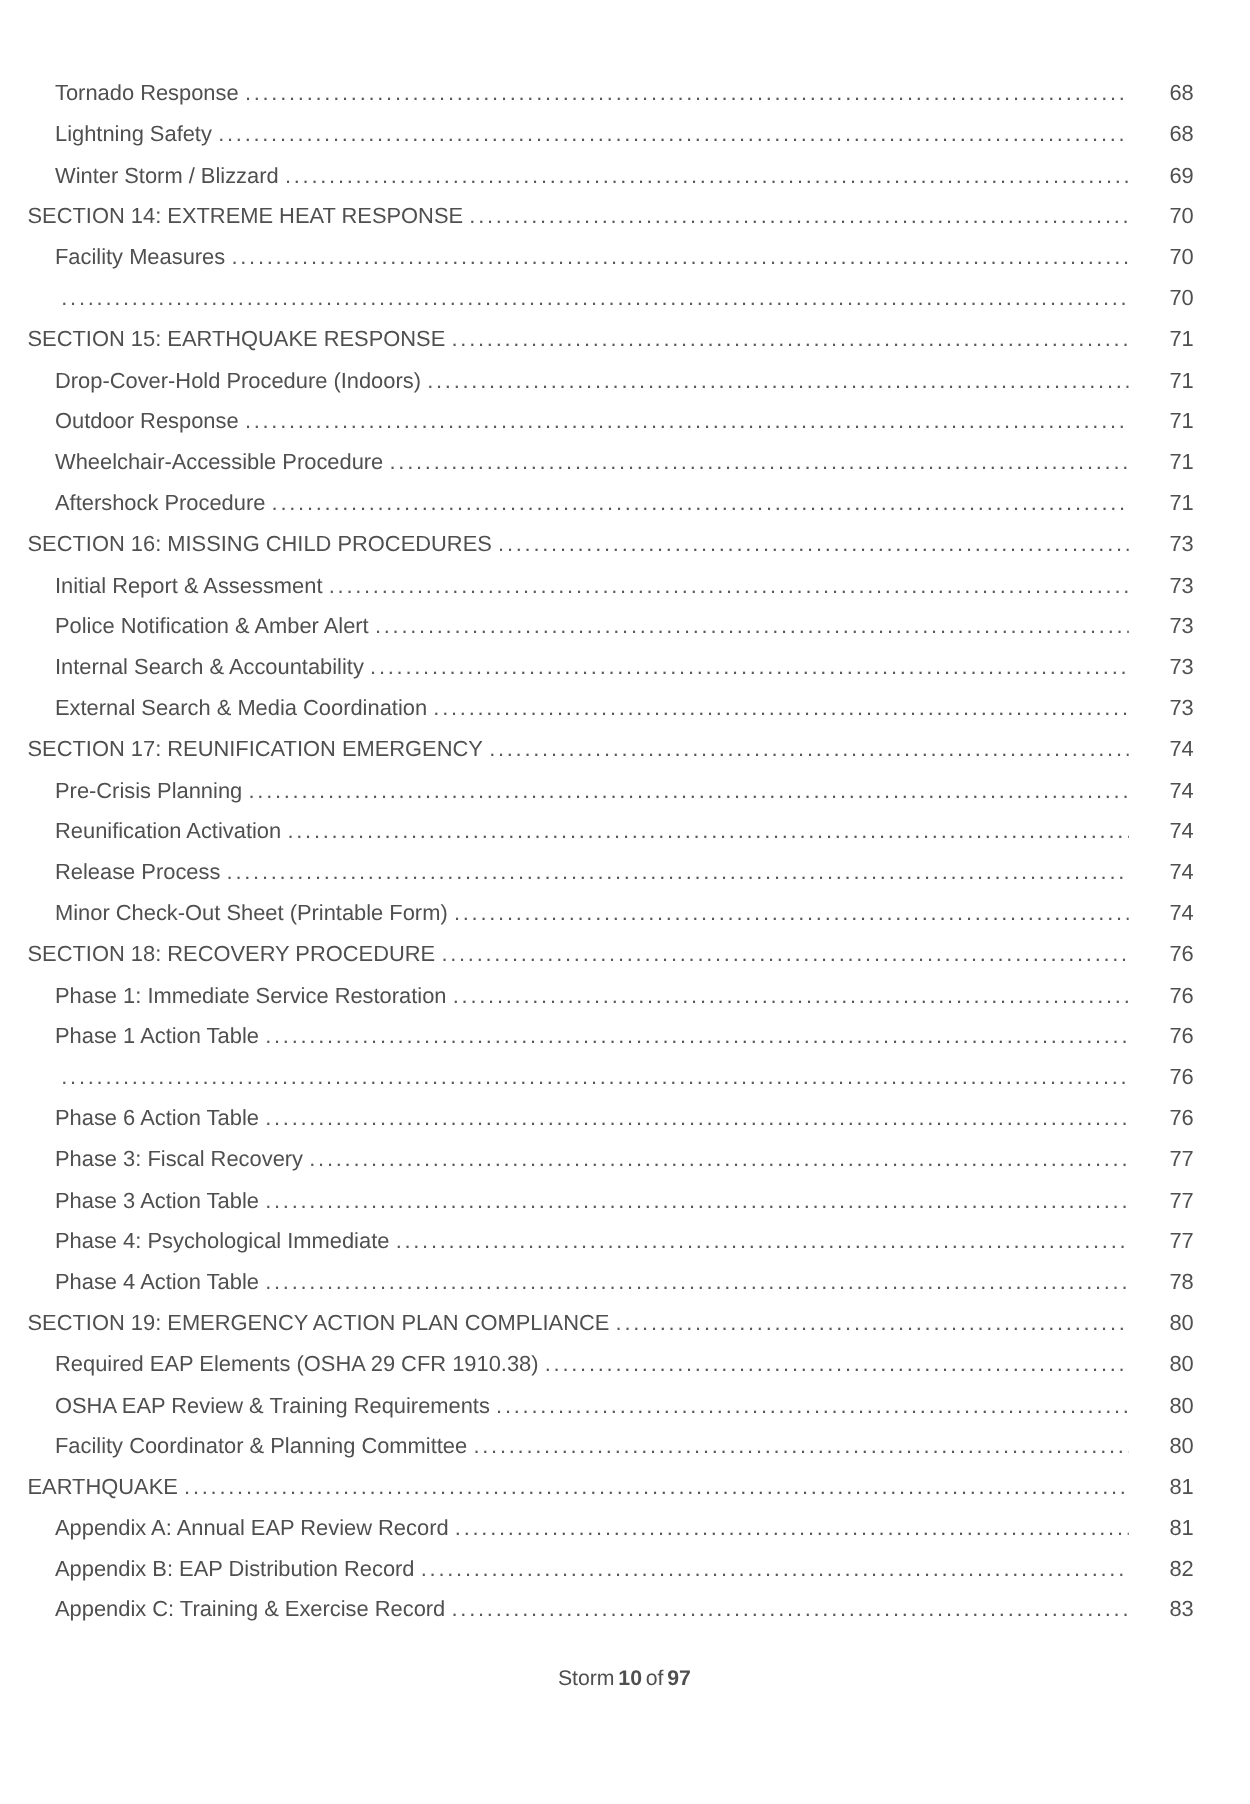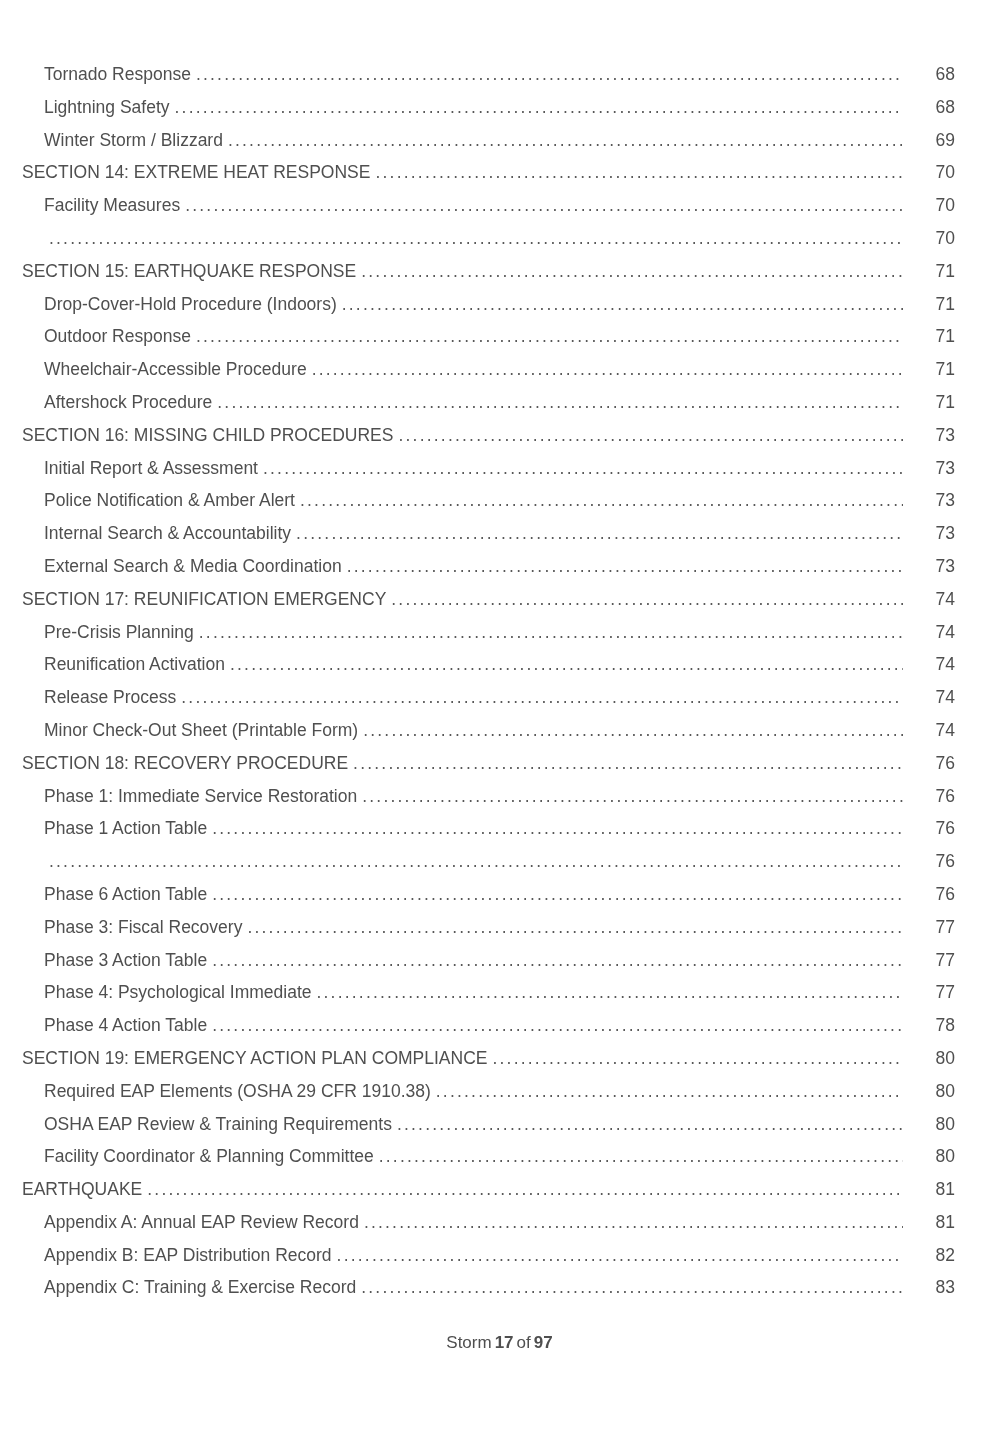--- a/index.html
+++ b/index.html
@@ -252,16 +252,16 @@
         <span class="toc-page">82</span>
       </div>
       <div class="toc-row sub">
         <span class="toc-label">Appendix C: Training &amp; Exercise Record</span>
         <span class="toc-leader"></span>
         <span class="toc-page">83</span>
       </div>
     </main>
 
   <footer class="footer">
-    <span>Storm</span><span class="b">17</span><span>of</span><span class="b">97</span>
+    <span>Storm</span><span class="b">10</span><span>of</span><span class="b">97</span>
   </footer>
 
 </div>
 
 </body></html>

